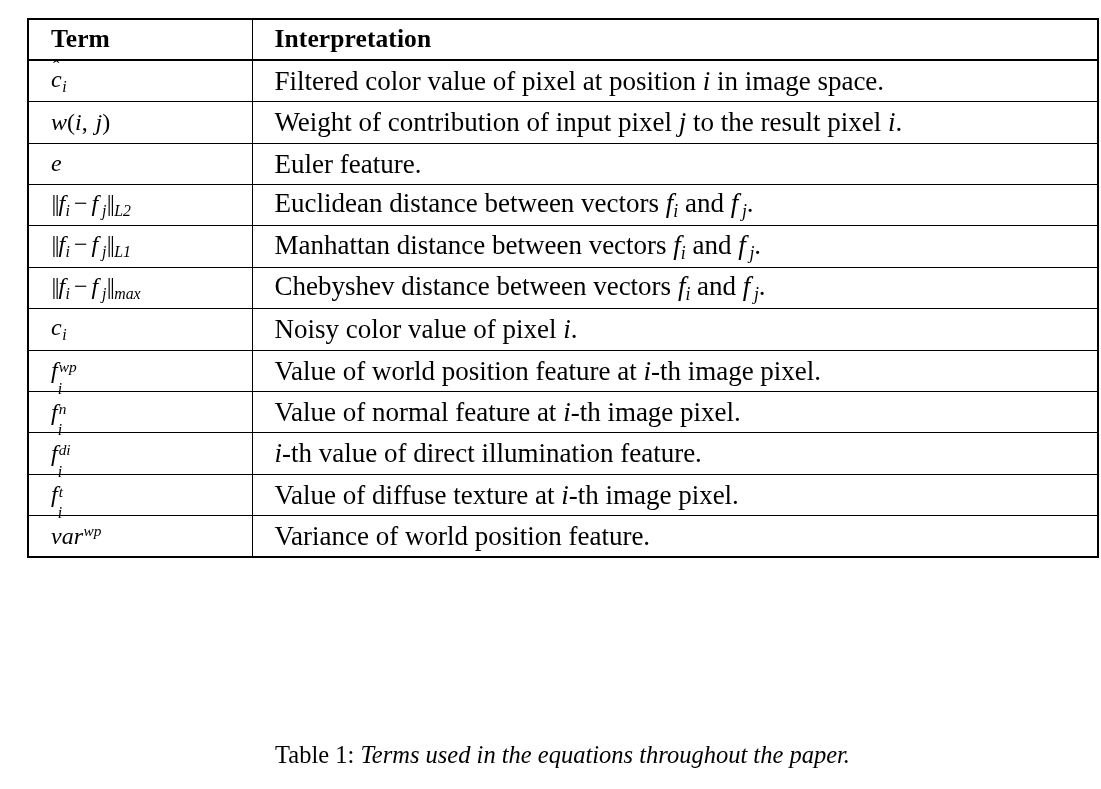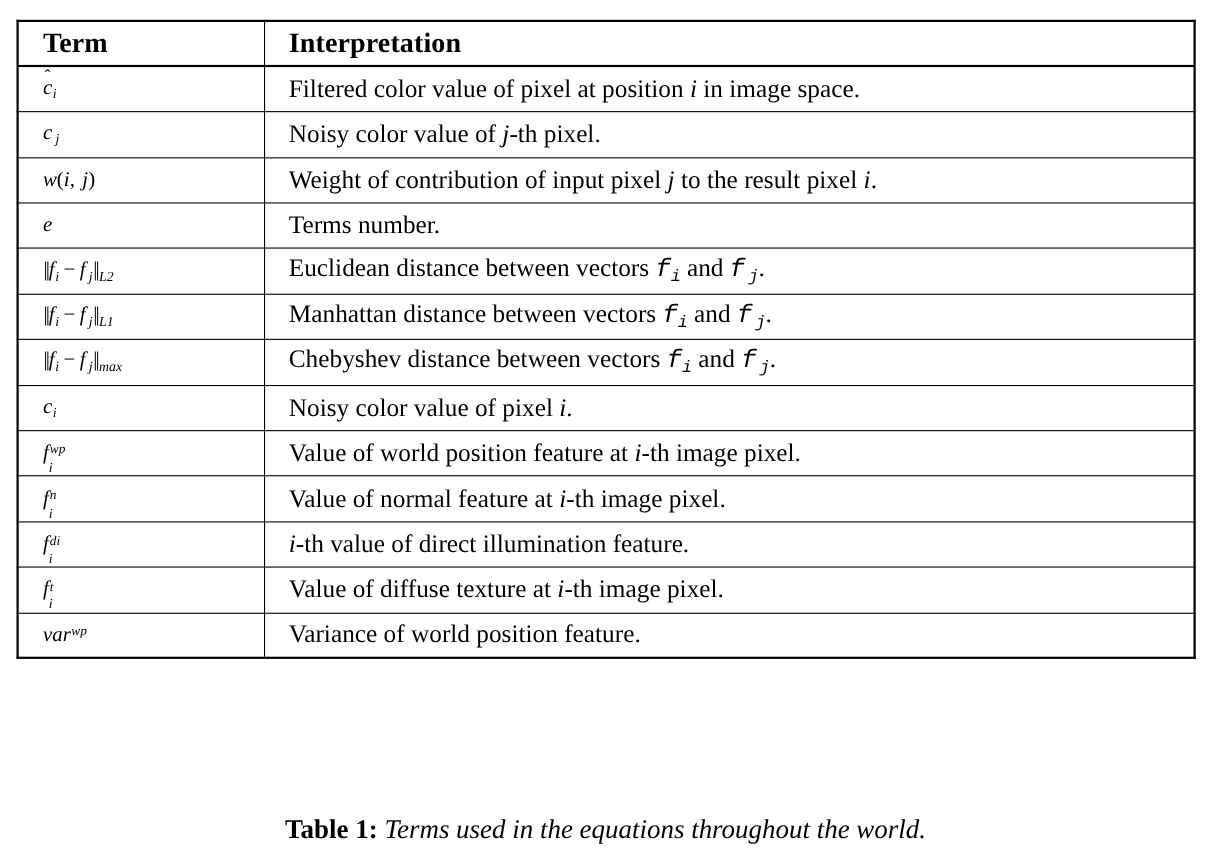--- a/index.html
+++ b/index.html
@@ -11,21 +11,21 @@
     width: 1101px;
     height: 789px;
     font-family: "Liberation Serif", "DejaVu Serif", serif;
     color: #000000;
     position: relative;
     overflow: hidden;
   }
 
   .page {
     position: absolute;
-    left: 0;
+    left: 12px;
     top: 0;
     width: 886px;
     height: 789px;
   }
 
   table.terms-table {
     position: absolute;
     left: 15px;
     top: 18px;
     width: 1070px;
@@ -60,21 +60,21 @@
 
   .hdr {
     font-weight: bold;
     font-size: 25.5px;
     text-align: left;
     letter-spacing: 0.1px;
   }
 
   .term-math {
     font-style: italic;
-    font-size: 19px;
+    font-size: 24px;
     font-family: "Liberation Serif", "DejaVu Serif", serif;
   }
   .term-math .sub {
     font-style: italic;
     font-size: 0.66em;
     vertical-align: -0.32em;
     margin-left: 0.5px;
   }
   .term-math .sup {
     font-style: italic;
@@ -128,47 +128,46 @@
     left: 50%;
     top: -0.52em;
     transform: translateX(-58%);
     font-style: normal;
     font-size: 0.8em;
   }
   .term-math .paren { font-style: normal; }
   .term-math .comma { font-style: normal; margin-right: 3px; }
 
   .interp-text {
-    font-size: 23px;
+    font-size: 27px;
     font-style: normal;
   }
   .interp-text i {
     font-style: italic;
   }
   .interp-text .var {
     font-style: italic;
-    font-family: Liberation Mono, monospace;
   }
   .interp-text .var .sub {
     font-style: italic;
     font-size: 0.66em;
     vertical-align: -0.3em;
   }
 
   .caption {
     position: absolute;
     left: 0;
     top: 742px;
     width: 1101px;
     text-align: center;
     font-size: 24.5px;
     line-height: 1.1;
   }
   .caption .cap-label {
-    font-weight: bold;
+    font-weight: normal;
     font-style: normal;
   }
   .caption .cap-text {
     font-style: italic;
   }
 </style>
 </head>
 <body>
 
 <div class="page">
@@ -196,32 +195,20 @@
             <span class="term-math"><span class="hatwrap"><span class="hat">̂</span>c</span><span class="sub">i</span></span>
           </div>
         </td>
         <td>
           <div class="cell-inner interp">
             <span class="interp-text">Filtered color value of pixel at position <i>i</i> in image space.</span>
           </div>
         </td>
       </tr>
 
-      <tr>
-        <td>
-          <div class="cell-inner">
-            <span class="term-math">c<span class="sub"> j</span></span>
-          </div>
-        </td>
-        <td>
-          <div class="cell-inner interp">
-            <span class="interp-text">Noisy color value of <i>j</i>-th pixel.</span>
-          </div>
-        </td>
-      </tr>
 
 
       <tr>
         <td>
           <div class="cell-inner">
             <span class="term-math">w<span class="paren">(</span>i<span class="comma">,</span> j<span class="paren">)</span></span>
           </div>
         </td>
         <td>
           <div class="cell-inner interp">
@@ -231,21 +218,21 @@
       </tr>
 
       <tr>
         <td>
           <div class="cell-inner">
             <span class="term-math">e</span>
           </div>
         </td>
         <td>
           <div class="cell-inner interp">
-            <span class="interp-text">Terms number.</span>
+            <span class="interp-text">Euler feature.</span>
           </div>
         </td>
       </tr>
 
       <tr>
         <td>
           <div class="cell-inner">
             <span class="term-math"><span class="bars">||</span>f<span class="sub">i</span><span class="minus">−</span>f<span class="sub"> j</span><span class="bars">||</span><span class="sub">L2</span></span>
           </div>
         </td>
@@ -359,16 +346,16 @@
             <span class="interp-text">Variance of world position feature.</span>
           </div>
         </td>
       </tr>
 
     </tbody>
   </table>
 
   <div class="caption">
     <span class="cap-label">Table 1:</span>
-    <span class="cap-text">Terms used in the equations throughout the world.</span>
+    <span class="cap-text">Terms used in the equations throughout the paper.</span>
   </div>
 
 </div>
 
 </body></html>

